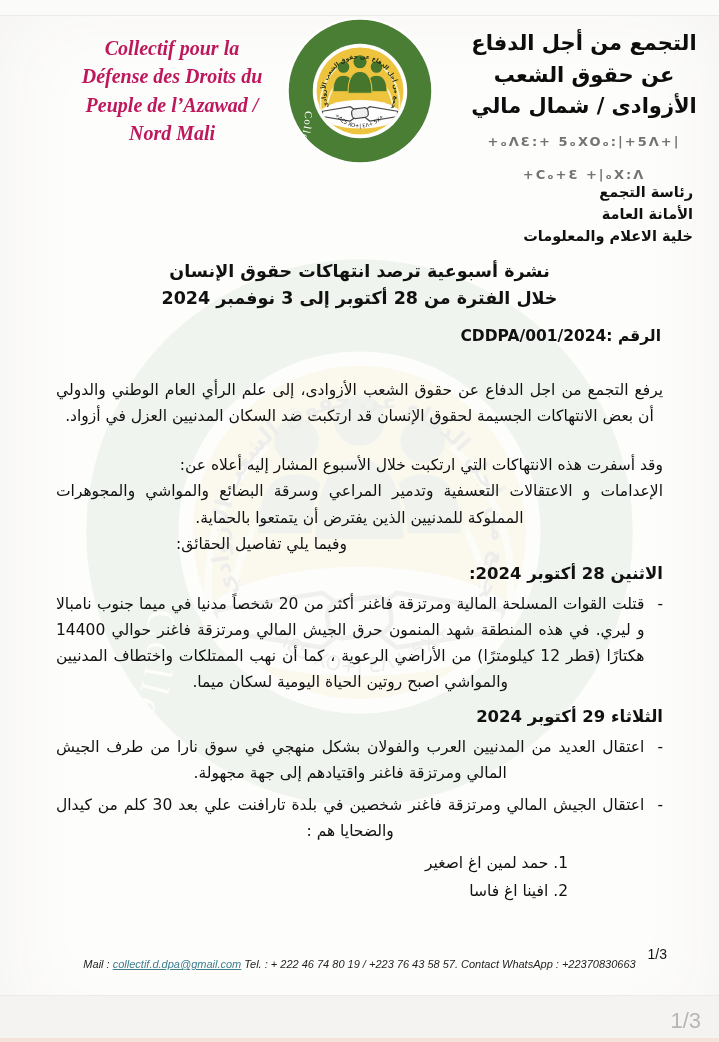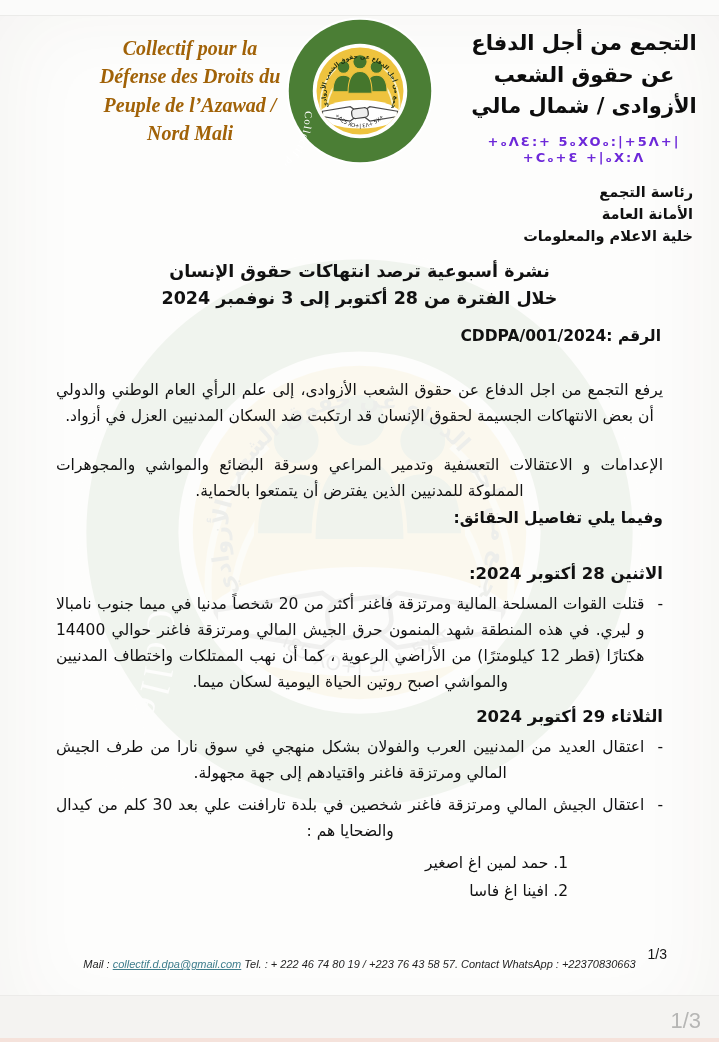--- a/index.html
+++ b/index.html
@@ -5,45 +5,45 @@
   html,body{margin:0;padding:0;background:#efefed;}
   .page{position:relative;width:719px;height:1042px;background:#fdfdfc;overflow:hidden;
         font-family:"DejaVu Sans",sans-serif;color:#111;
         box-shadow:inset 0 0 90px rgba(70,60,45,.055);}
   .top-strip{position:absolute;top:0;left:0;right:0;height:15px;background:#fbfbfa;border-bottom:1px solid #ebebe9;}
 
   
   .watermark{position:absolute;left:72px;top:245px;width:575px;height:575px;opacity:.065;pointer-events:none;}
 
   
-  .org-fr{position:absolute;left:76px;top:34px;width:228px;text-align:center;
+  .org-fr{position:absolute;left:58px;top:34px;width:228px;text-align:center;
           font-family:"Liberation Serif",serif;font-weight:bold;font-style:italic;
-          font-size:20px;line-height:1.42;color:#a16207;white-space:pre-line;}
+          font-size:20px;line-height:1.42;color:#be185d;white-space:pre-line;}
   .logo{position:absolute;left:285px;top:16px;width:150px;height:150px;}
   .org-ar{position:absolute;right:2px;top:28px;width:266px;text-align:center;direction:rtl;}
   .org-ar .ar{font-size:21px;font-weight:bold;line-height:1.5;white-space:pre-line;color:#0d0d0d;}
-  .tifi{direction:ltr;font-size:13px;font-weight:bold;letter-spacing:2px;color:#6d28d9;}
+  .tifi{direction:ltr;font-size:13px;font-weight:bold;letter-spacing:2px;color:#737373;}
   .tifi.t1{margin-top:11px;}
-  .tifi.t2{margin-top:1px;}
+  .tifi.t2{margin-top:18px;}
 
   .admin{position:absolute;top:181px;right:26px;direction:rtl;text-align:right;
          font-weight:bold;font-size:14.5px;line-height:1.52;}
 
   .doc-title{position:absolute;top:258px;left:0;width:100%;text-align:center;direction:rtl;
              font-weight:bold;font-size:17.5px;line-height:1.55;}
 
   .ref{position:absolute;top:327px;right:58px;direction:rtl;font-weight:bold;font-size:15.5px;}
 
   .para1{position:absolute;top:361px;left:56px;right:56px;direction:rtl;
          text-align:justify;text-align-last:center;font-size:15.5px;line-height:1.7;}
 
   .block2{position:absolute;top:452px;left:56px;right:56px;direction:rtl;font-size:15.5px;line-height:1.7;}
   .block2 .l1{text-align:right;}
   .block2 .body{text-align:justify;text-align-last:center;}
-  .block2 .l3{text-align:right;padding-left:120px;font-weight:bold;}
+  .block2 .l3{text-align:left;padding-left:120px;}
 
   .content{position:absolute;top:564px;left:56px;right:56px;direction:rtl;font-size:15.5px;}
   .sec-h{font-weight:bold;font-size:16.5px;margin:0 0 8px 0;}
   .sec-h.second{margin-top:12px;}
   .bullet{display:flex;gap:13px;line-height:1.68;margin-bottom:6px;}
   .bullet .dash{flex:0 0 auto;}
   .bullet .bt{flex:1;text-align:justify;text-align-last:center;}
   .victims{padding-right:95px;text-align:right;line-height:1.78;margin-top:4px;}
 
   
@@ -139,20 +139,21 @@
   <div class="doc-title">
     <div>نشرة أسبوعية ترصد انتهاكات حقوق الإنسان</div>
     <div>خلال الفترة من 28 أكتوبر إلى 3 نوفمبر 2024</div>
   </div>
 
   <div class="ref">الرقم :CDDPA/001/2024</div>
 
   <p class="para1">يرفع التجمع من اجل الدفاع عن حقوق الشعب الأزوادى، إلى علم الرأي العام الوطني والدولي أن بعض الانتهاكات الجسيمة لحقوق الإنسان قد ارتكبت ضد السكان المدنيين العزل في أزواد.</p>
 
   <div class="block2">
+    <div class="l1">وقد أسفرت هذه الانتهاكات التي ارتكبت خلال الأسبوع المشار إليه أعلاه عن:</div>
     <div class="body">الإعدامات و الاعتقالات التعسفية وتدمير المراعي وسرقة البضائع والمواشي والمجوهرات المملوكة للمدنيين الذين يفترض أن يتمتعوا بالحماية.</div>
     <div class="l3">وفيما يلي تفاصيل الحقائق:</div>
   </div>
 
   <div class="content">
     <div class="sec-h">الاثنين 28 أكتوبر 2024:</div>
     <div class="bullet">
       <span class="dash">-</span>
       <div class="bt">قتلت القوات المسلحة المالية ومرتزقة فاغنر أكثر من 20 شخصاً مدنيا في ميما جنوب نامبالا و ليري.  في هذه المنطقة شهد المنمون حرق الجيش المالي ومرتزقة فاغنر حوالي 14400 هكتارًا (قطر 12 كيلومترًا) من الأراضي الرعوية ، كما أن نهب الممتلكات واختطاف المدنيين والمواشي اصبح روتين الحياة اليومية لسكان ميما.</div>
     </div>

